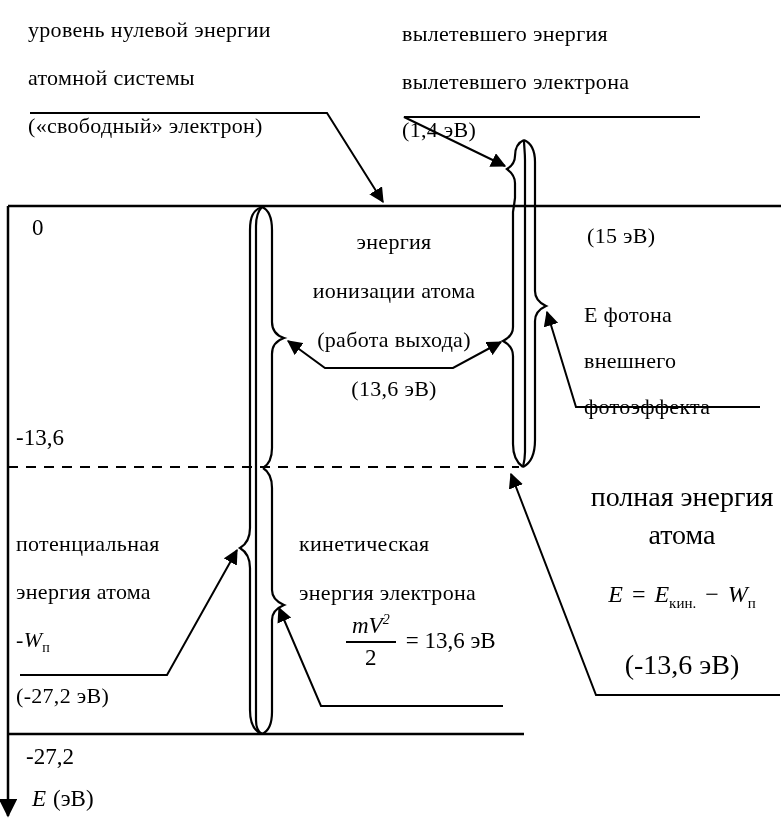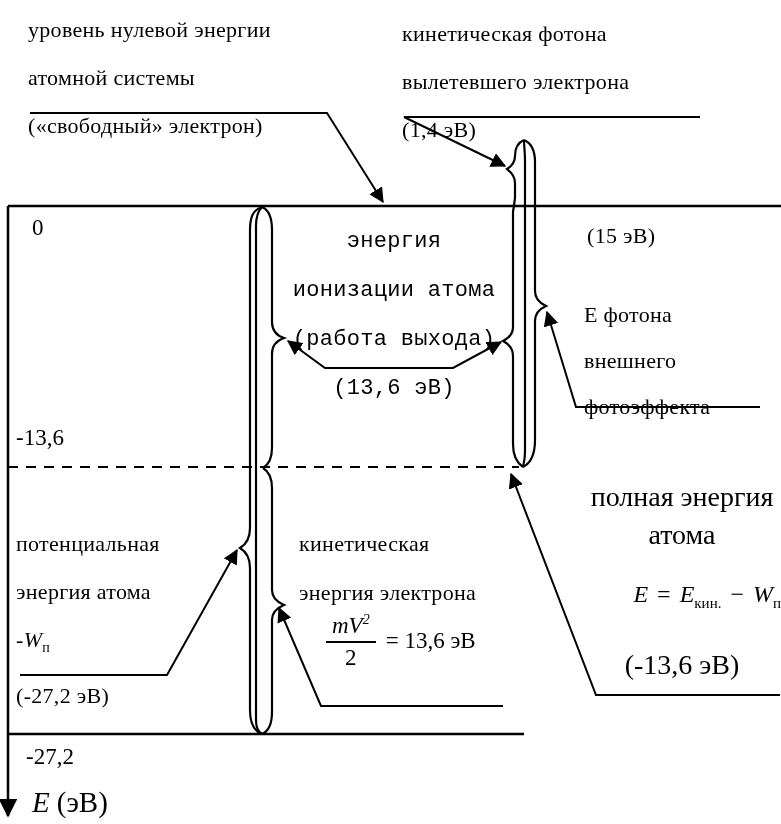--- a/index.html
+++ b/index.html
@@ -7,38 +7,38 @@
     position:relative;
     width:781px;height:824px;
     background:#fff;
     font-family:"Liberation Serif","DejaVu Serif",serif;
     color:#000;
     overflow:hidden;
   }
   #geom{position:absolute;left:0;top:0;}
   .note{position:absolute;font-size:22px;line-height:37px;letter-spacing:.3px;white-space:nowrap;}
   .ln{display:block;margin-top:11px;}
-  .center{text-align:center;white-space:nowrap;font-family:Liberation Mono, monospace;}
+  .center{text-align:center;white-space:nowrap;}
   .tick{position:absolute;font-size:23px;white-space:nowrap;}
   .it{font-style:italic;}
   sub{font-size:14px;}
   sup{font-size:14px;}
   
   .tcol{position:absolute;left:583px;width:198px;text-align:center;font-size:28px;white-space:nowrap;}
   .eqline{font-size:24px;}
   .eqline .op{margin:0 9px;}
   .eqline sub{font-size:15px;}
   
   .formula{position:absolute;left:326px;top:612px;display:flex;align-items:center;font-size:23px;}
-  .frac{display:inline-block;text-align:center;vertical-align:middle;}
+  .frac{display:inline-block;text-align:center;vertical-align:middle;margin-left:20px;}
   .frac .num{display:block;padding:0 6px 2px 6px;}
   .frac .den{display:block;border-top:2px solid #000;padding-top:2px;}
   .frac sup{font-size:14px;}
   .rhs{margin-left:10px;}
-  .axis-label{position:absolute;left:32px;top:786px;font-size:29px;white-space:nowrap;}
+  .axis-label{position:absolute;left:32px;top:786px;font-size:23px;white-space:nowrap;}
   .axis-label .unit{margin-left:7px;}
   .sym sub{font-size:14px;}
 </style>
 </head>
 <body>
 
 <div id="stage">
 
   <svg id="geom" width="781" height="824" viewBox="0 0 781 824">
     <defs>
@@ -70,21 +70,21 @@
     <polyline points="780,695 596,695 511,474" stroke="#000" stroke-width="2" fill="none" marker-end="url(#arw)"></polyline>
   </svg>
 
   <div class="note" style="left:28px;top:0px;">
     <span class="ln">уровень нулевой энергии</span>
     <span class="ln">атомной системы</span>
     <span class="ln">(«свободный» электрон)</span>
   </div>
 
   <div class="note" style="left:402px;top:4px;">
-    <span class="ln">кинетическая фотона</span>
+    <span class="ln">вылетевшего энергия</span>
     <span class="ln">вылетевшего электрона</span>
     <span class="ln">(1,4 эВ)</span>
   </div>
 
   <div class="tick" style="left:32px;top:215px;">0</div>
   <div class="tick" style="left:16px;top:425px;">-13,6</div>
   <div class="tick" style="left:26px;top:744px;font-family:Liberation Serif, serif;">-27,2</div>
   <div class="axis-label">
     <span class="it">E</span><span class="unit">(эВ)</span>
   </div>
@@ -117,18 +117,18 @@
   <div class="formula">
     <span class="frac">
       <span class="num it"><span>mV</span><sup>2</sup></span>
       <span class="den">2</span>
     </span>
     <span class="rhs">= 13,6 эВ</span>
   </div>
 
   <div class="tcol" style="top:481px;">полная энергия</div>
   <div class="tcol" style="top:519px;">атома</div>
-  <div class="tcol eqline" style="top:581px;text-align:right;">
+  <div class="tcol eqline" style="top:581px;">
     <span class="it">E</span><span class="op">=</span><span class="it">E</span><sub>кин.</sub><span class="op">−</span><span class="it">W</span><sub>п</sub>
   </div>
   <div class="tcol" style="top:649px;">(-13,6 эВ)</div>
 
 </div>
 
 </body></html>

